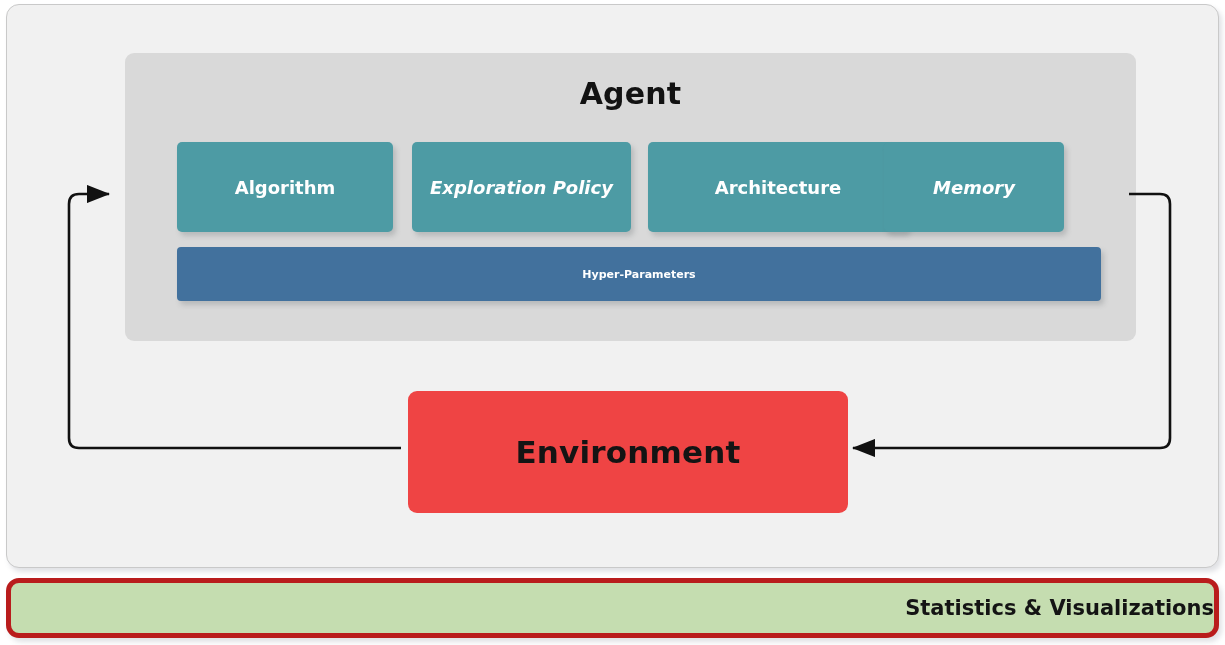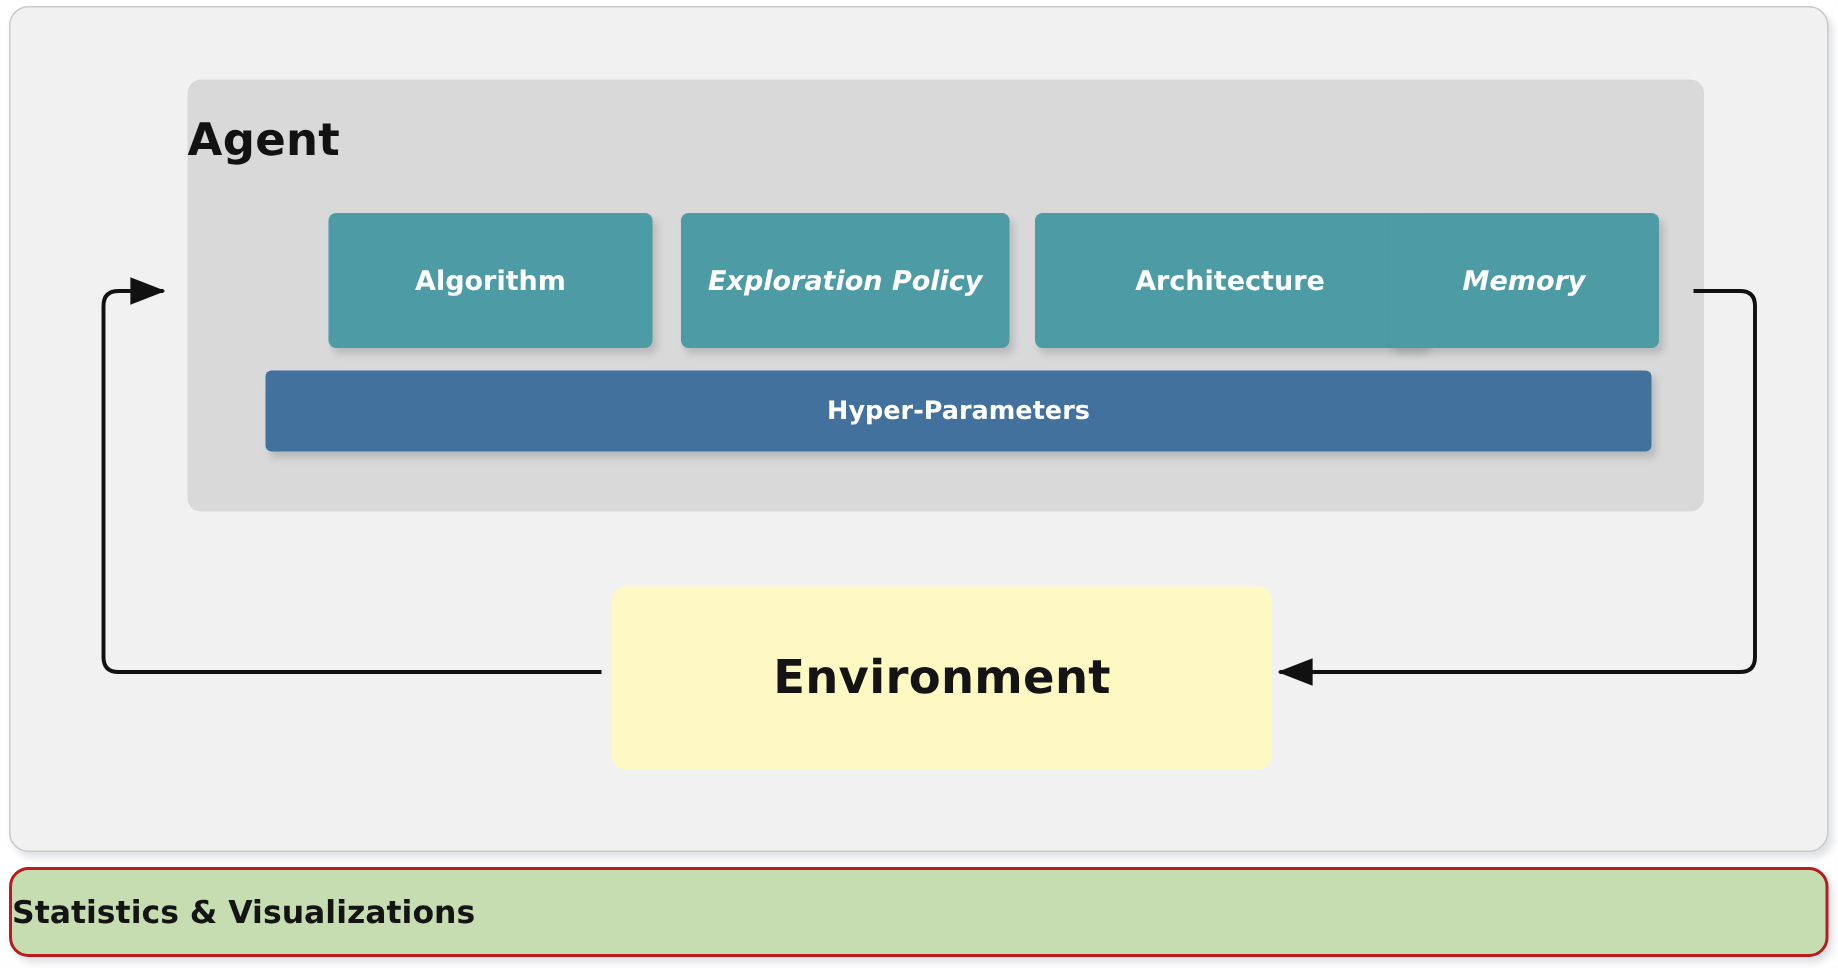--- a/index.html
+++ b/index.html
@@ -43,20 +43,21 @@
     height: 288px;
     box-sizing: border-box;
     background: #d9d9d9;
     border-radius: 9px;
   }
   #agent-title {
     position: absolute;
     left: 0;
     top: 23px;
     width: 100%;
+    text-align: center;
     font-size: 30px;
     font-weight: bold;
     color: #121212;
     letter-spacing: 0.2px;
   }
 
   
   .component-card {
     position: absolute;
     top: 89px;
@@ -64,21 +65,20 @@
     box-sizing: border-box;
     background: #4d9ba4;
     border-radius: 5px;
     box-shadow: 3px 4px 5px rgba(110,115,120,0.30);
     display: flex;
     align-items: center;
     justify-content: center;
     color: #ffffff;
     font-size: 18px;
     font-weight: bold;
-    margin-left: 42px;
   }
   .component-card.c0 { left: 52px;  width: 216px; }
   .component-card.c1 { left: 287px; width: 219px; font-style: italic; }
   .component-card.c2 { left: 523px; width: 260px; }
   .component-card.c3 { left: 759px; width: 180px; font-style: italic; }
 
   
   #hyper-params {
     position: absolute;
     left: 52px;
@@ -86,33 +86,33 @@
     width: 924px;
     height: 54px;
     box-sizing: border-box;
     background: #42719d;
     border-radius: 4px;
     box-shadow: 3px 4px 5px rgba(110,115,120,0.30);
     display: flex;
     align-items: center;
     justify-content: center;
     color: #ffffff;
-    font-size: 17px;
+    font-size: 11px;
     font-weight: bold;
   }
 
   
   #environment-box {
     position: absolute;
     left: 401px;
     top: 386px;
     width: 440px;
     height: 122px;
     box-sizing: border-box;
-    background: #fef9c3;
+    background: #ef4444;
     border-radius: 9px;
     display: flex;
     align-items: center;
     justify-content: center;
     color: #141414;
     font-size: 31px;
     font-weight: bold;
     letter-spacing: 0.2px;
   }
 
@@ -128,26 +128,26 @@
 
   
   #stats-bar {
     position: absolute;
     left: 6px;
     top: 578px;
     width: 1213px;
     height: 60px;
     box-sizing: border-box;
     background: #c5ddb0;
-    border: 2px solid #b91c1c;
+    border: 5px solid #b91c1c;
     border-radius: 13px;
     box-shadow: 3px 4px 5px rgba(120,125,135,0.22);
     display: flex;
     align-items: center;
-    justify-content: flex-start;
+    justify-content: flex-end;
     color: #141414;
     font-size: 21px;
     font-weight: bold;
   }
 </style>
 </head>
 <body>
 
 <div id="canvas">
 

